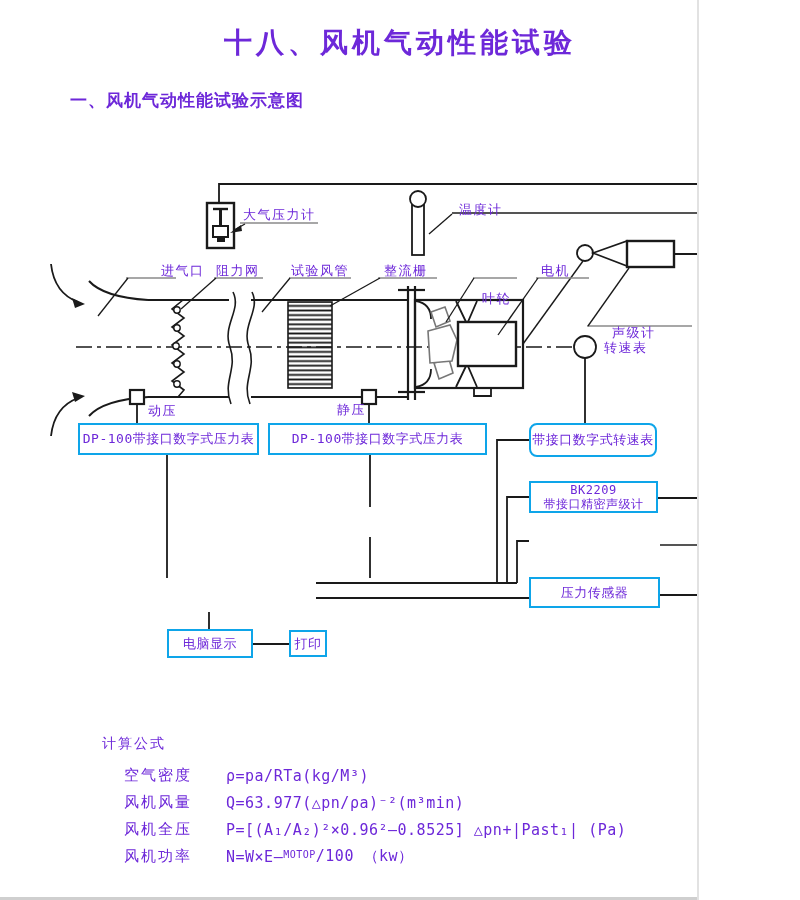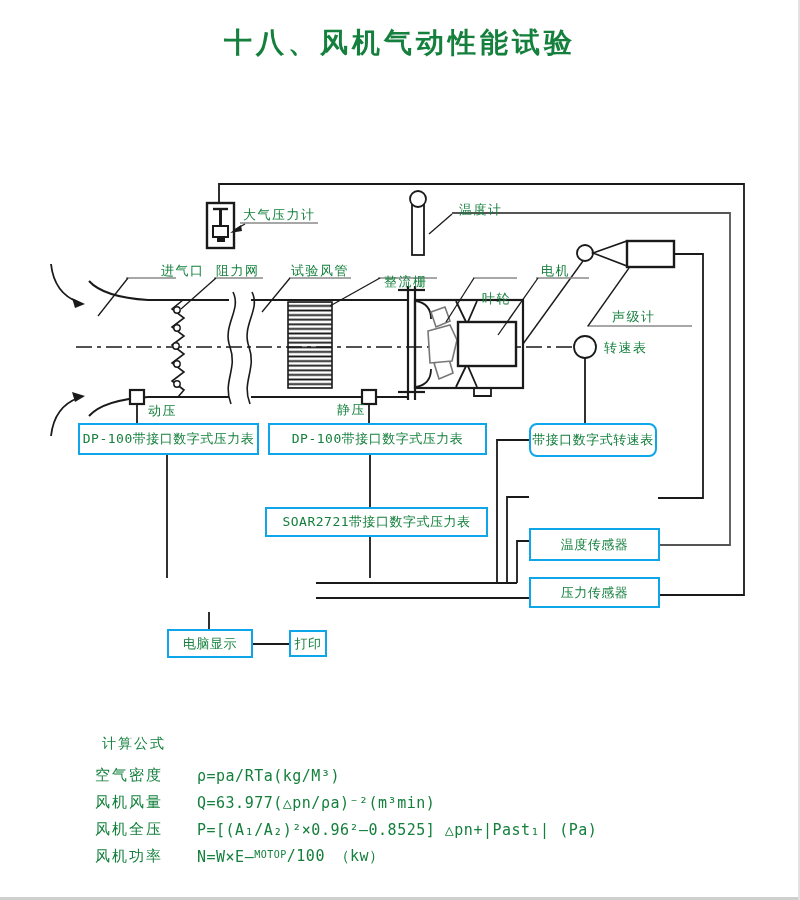--- a/index.html
+++ b/index.html
@@ -1,18 +1,18 @@
 <!DOCTYPE html>
 <html><head>
 <meta charset="utf-8">
 <style>
   html,body{margin:0;padding:0;background:#fff;}
   .page{
-    position:relative;width:800px;height:900px;background:#ffffff;overflow:hidden;
-    font-family:"Liberation Serif","DejaVu Serif",serif;color:#15803d;
+    position:relative;width:699px;height:900px;background:#ffffff;overflow:hidden;
+    font-family:"Liberation Serif","DejaVu Serif",serif;color:#6d28d9;
   }
   .page-title{
     position:absolute;left:0;top:24px;width:800px;text-align:center;
     font-size:28px;font-weight:bold;letter-spacing:4px;
   }
   .section-heading{
     position:absolute;left:70px;top:89px;font-size:17px;font-weight:bold;letter-spacing:1px;
   }
   svg.wire{position:absolute;left:0;top:0;}
   .lbl{
@@ -23,36 +23,37 @@
     position:absolute;border:2px solid #0ea5e9;background:#fff;
     display:flex;align-items:center;justify-content:center;text-align:center;
     font-size:13px;letter-spacing:0.5px;white-space:nowrap;
     font-family:"DejaVu Sans Mono","Liberation Mono",monospace;
   }
   .cbox.two-line{flex-direction:column;line-height:14px;font-size:12px;}
   .formulas-heading{
     position:absolute;left:102px;top:735px;font-size:14px;font-weight:normal;letter-spacing:2px;
   }
   .formula-rows{position:absolute;left:95px;top:762px;}
-  .frow{display:flex;align-items:center;height:27px;}
+  .frow{display:flex;align-items:center;height:27px;margin-left:29px;}
   .frow .flabel{width:102px;font-size:15px;letter-spacing:2px;}
   .frow .fexpr{
     font-family:"DejaVu Sans Mono","Liberation Mono",monospace;
     font-size:15px;letter-spacing:0.5px;white-space:pre;
   }
   .frow .fsmall{font-size:10px;letter-spacing:0.5px;align-self:flex-start;padding-top:6px;}
   .scan-edge-bottom{position:absolute;left:0;right:0;bottom:0;height:3px;background:#cfcfcf;}
   .scan-edge-right{position:absolute;top:0;bottom:0;right:0;width:2px;background:#e2e2e2;}
 </style>
 </head>
 <body>
 
 <div class="page">
 
   <div class="page-title">十八、风机气动性能试验</div>
+  <div class="section-heading">一、风机气动性能试验示意图</div>
 
   <svg class="wire" width="800" height="900" viewBox="0 0 800 900">
     <defs>
       <pattern id="hatch" width="44" height="4.6" patternUnits="userSpaceOnUse">
         <line x1="0" y1="2.3" x2="44" y2="2.3" stroke="#1a1a1a" stroke-width="2"></line>
       </pattern>
     </defs>
 
     <g stroke="#1a1a1a" stroke-width="1.8" fill="none">
 
@@ -190,33 +191,35 @@
       <path d="M588,326 L629,268"></path>
     </g>
     <polygon points="230,233 241,225 242,231" fill="#1a1a1a"></polygon>
   </svg>
 
   <span class="lbl" style="left:243px;top:206px;">大气压力计</span>
   <span class="lbl" style="left:459px;top:201px;">温度计</span>
   <span class="lbl" style="left:130px;top:262px;margin-left:31px;">进气口</span>
   <span class="lbl" style="left:216px;top:262px;">阻力网</span>
   <span class="lbl" style="left:291px;top:262px;">试验风管</span>
-  <span class="lbl" style="left:384px;top:273px;">整流栅</span>
+  <span class="lbl" style="left:384px;top:262px;">整流栅</span>
   <span class="lbl" style="left:482px;top:262px;margin-top:28px;">叶轮</span>
   <span class="lbl" style="left:541px;top:262px;">电机</span>
-  <span class="lbl" style="left:612px;top:308px;">声级计</span>
+  <span class="lbl" style="left:612px;top:324px;">声级计</span>
   <span class="lbl" style="left:604px;top:339px;">转速表</span>
   <span class="lbl" style="left:148px;top:402px;">动压</span>
   <span class="lbl" style="left:337px;top:401px;">静压</span>
 
   <div class="cbox" style="left:78px;top:423px;width:177px;height:28px;">DP-100带接口数字式压力表</div>
   <div class="cbox" style="left:268px;top:423px;width:215px;height:28px;">DP-100带接口数字式压力表</div>
   <div class="cbox" style="left:529px;top:423px;width:124px;height:30px;border-radius:8px;">带接口数字式转速表</div>
-  <div class="cbox" style="left:529px;top:528px;width:127px;height:29px;">温度传感器</div>
-  <div class="cbox" style="left:265px;top:507px;width:219px;height:26px;">SOAR2721带接口数字式压力表</div>
+  <div class="cbox two-line" style="left:529px;top:481px;width:125px;height:28px;">
+    <span>BK2209</span>
+    <span>带接口精密声级计</span>
+  </div>
   <div class="cbox" style="left:529px;top:577px;width:127px;height:27px;">压力传感器</div>
   <div class="cbox" style="left:167px;top:629px;width:82px;height:25px;">电脑显示</div>
   <div class="cbox" style="left:289px;top:630px;width:34px;height:23px;">打印</div>
 
   <div class="formulas-heading">计算公式</div>
   <div class="formula-rows">
     <div class="frow">
       <span class="flabel">空气密度</span>
       <span class="fexpr">ρ=pa/RTa(kg/M³)</span>
     </div>

